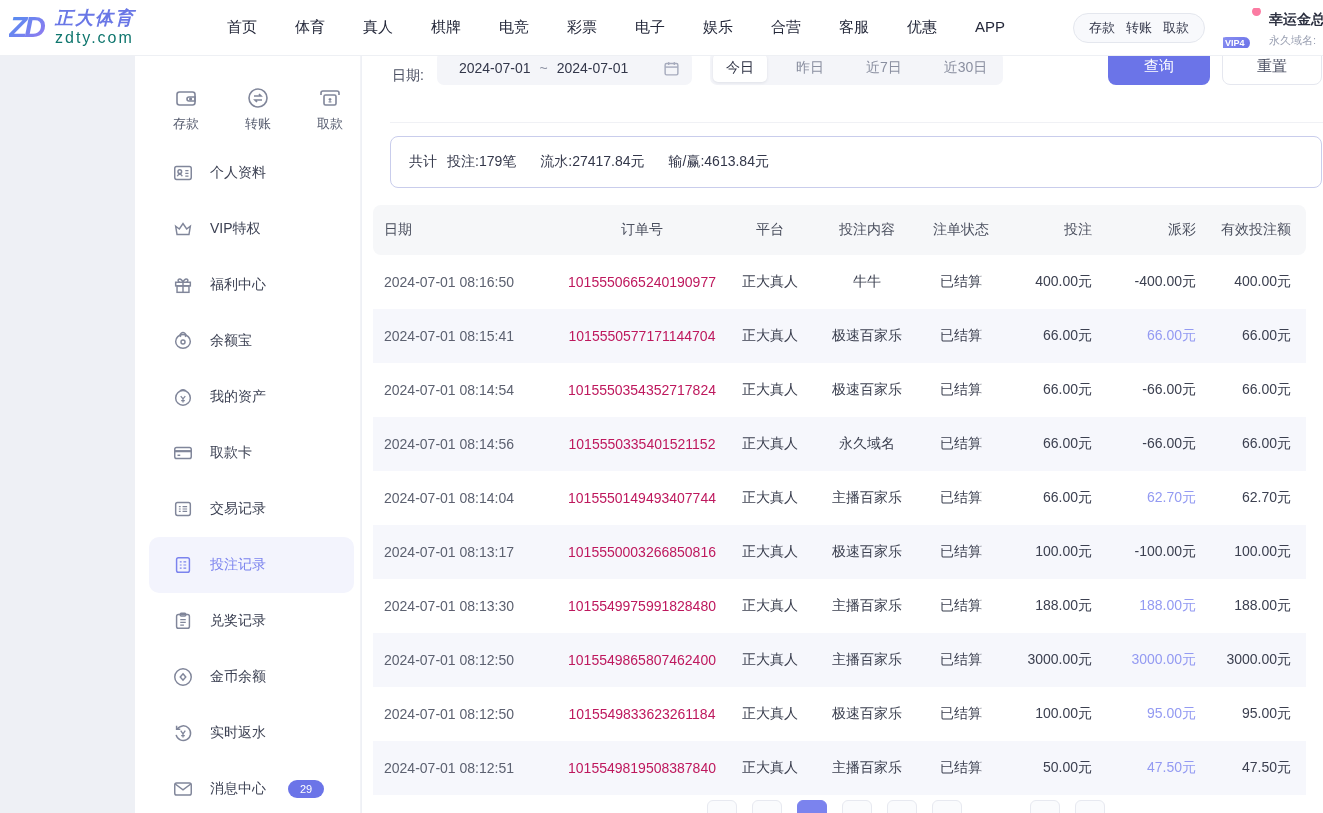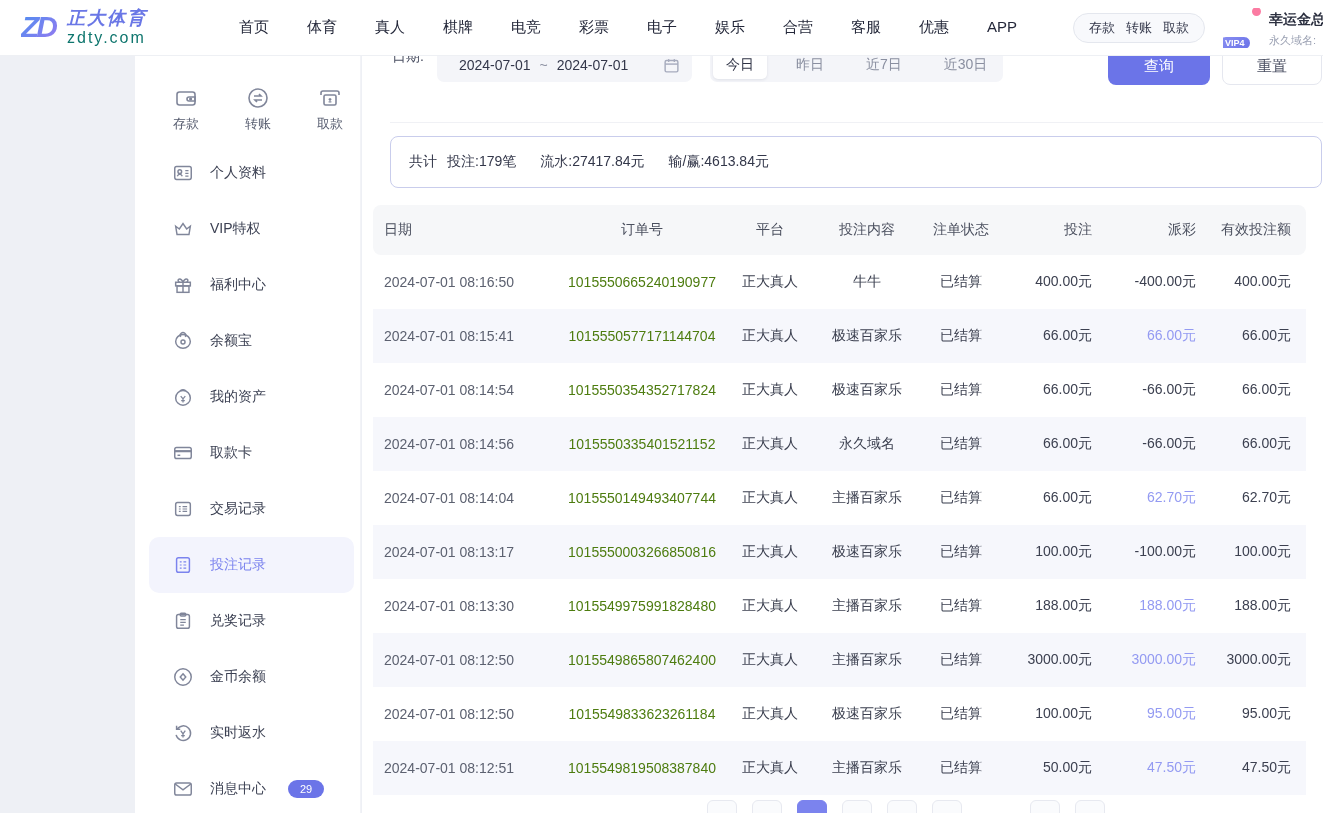--- a/index.html
+++ b/index.html
@@ -9,21 +9,21 @@
     background:#eef0f5;
     overflow:hidden;
     color:#2e3240;
   }
   .page { position:relative; width:1323px; height:813px; overflow:hidden; }
 
   
   .header {
     position:absolute; top:0; left:0; right:0; height:56px;
     background:#fff; border-bottom:1px solid #eef0f4; z-index:30;
-    display:flex; align-items:center; padding-left:21px;
+    display:flex; align-items:center; padding-left:9px;
   }
   .logo { display:flex; align-items:center; gap:8px; }
   .logo-mark {
     font-style:italic; font-weight:900; font-size:30px; letter-spacing:-3px;
     background:linear-gradient(135deg,#5b8af0 20%,#8b7cf0 80%);
     -webkit-background-clip:text; background-clip:text; color:transparent;
     padding-right:4px;
   }
   .logo-text { display:flex; flex-direction:column; line-height:1.1; }
   .logo-title { font-size:18px; font-weight:700; color:#6a77e6; letter-spacing:2px;font-style:italic; }
@@ -74,21 +74,21 @@
   .menu-item.active .menu-label { color:#7b83ee; }
   .menu-badge {
     margin-left:22px; min-width:26px; height:18px; border-radius:9px;
     background:#6b74e8; color:#fff; font-size:11px; display:flex;
     align-items:center; justify-content:center; padding:0 12px;
   }
 
   
   .content { position:absolute; top:0; left:362px; right:0; height:813px; background:#fff; z-index:1; }
 
-  .filter-row { position:absolute; top:48px; left:30px; right:1px; height:37px; display:flex; align-items:flex-start; }
+  .filter-row { position:absolute; top:48px; left:30px; right:1px; height:37px; display:flex; align-items:flex-end; }
   .date-label { font-size:14px; color:#4a4f62; margin-right:13px; }
   .date-input {
     width:255px; height:34px; background:#f4f5f9; border-radius:7px;
     display:flex; align-items:center; padding:0 12px 0 22px; cursor:pointer;
   }
   .date-text { font-size:14px; color:#33374a; display:flex; gap:9px; align-items:center; }
   .date-input svg { margin-left:auto; stroke:#a6abbd; }
   .quick-group {
     margin-left:18px; height:34px; background:#f4f5f9; border-radius:7px;
     display:flex; align-items:center; padding:0 3px; gap:16px;
@@ -123,21 +123,21 @@
   .trow {
     display:grid;
     grid-template-columns:183px 172px 84px 110px 78px 92px 104px 95px;
     align-items:center; height:54px; padding-right:15px;
   }
   .trow.head { height:50px; background:#f6f7f9; border-radius:8px; }
   .trow.head .cell { font-size:14px; color:#4a4f5e; }
   .trow.even { background:#f6f7fc; }
   .cell { font-size:14px; color:#3c4050; text-align:center; white-space:nowrap; }
   .cell.c0 { text-align:left; padding-left:11px; color:#5c6170; }
-  .cell.c1 { color:#4d7c0f; }
+  .cell.c1 { color:#be185d; }
   .cell.c5, .cell.c6, .cell.c7 { text-align:right; }
   .cell.pos { color:#939af2; }
 
   
   .pagination { position:absolute; top:800px; left:345px; display:flex; gap:15px; }
   .page-btn { width:30px; height:28px; border-radius:6px; background:#fafbfd; border:1px solid #e7e9f0; cursor:pointer; }
   .page-btn.active { background:#7b83ee; border-color:#7b83ee; }
   .page-gap { width:38px; height:28px; }
 </style>
 </head>

